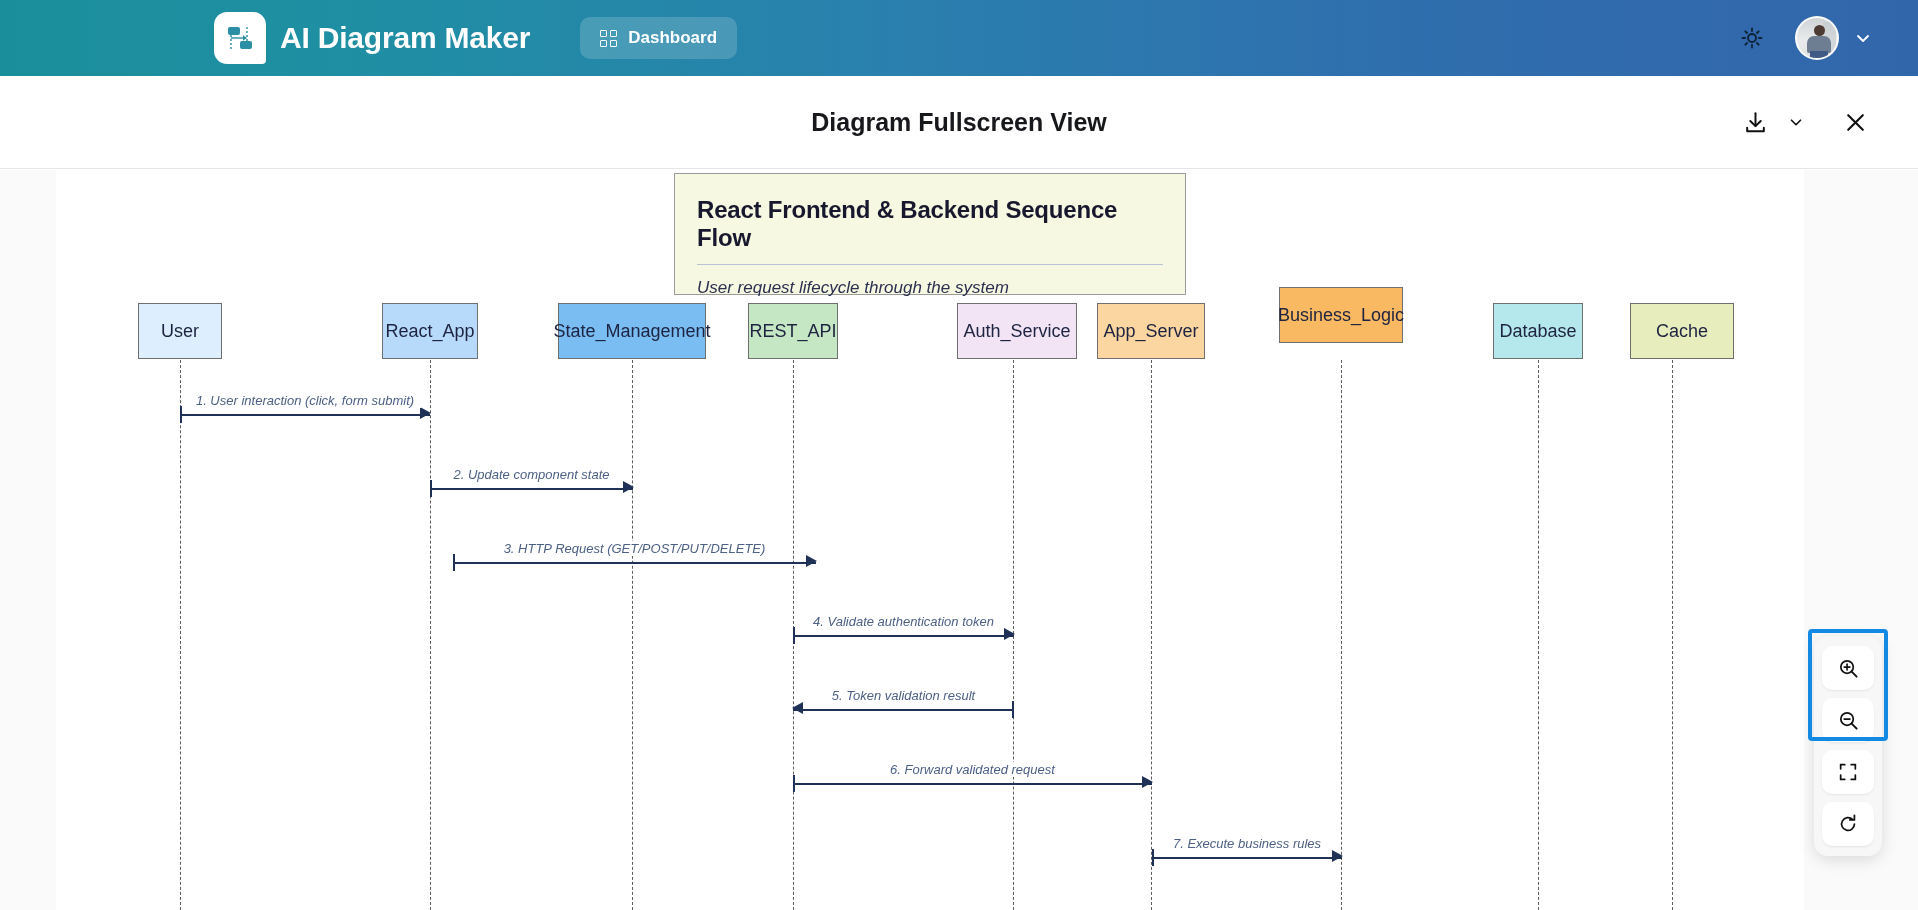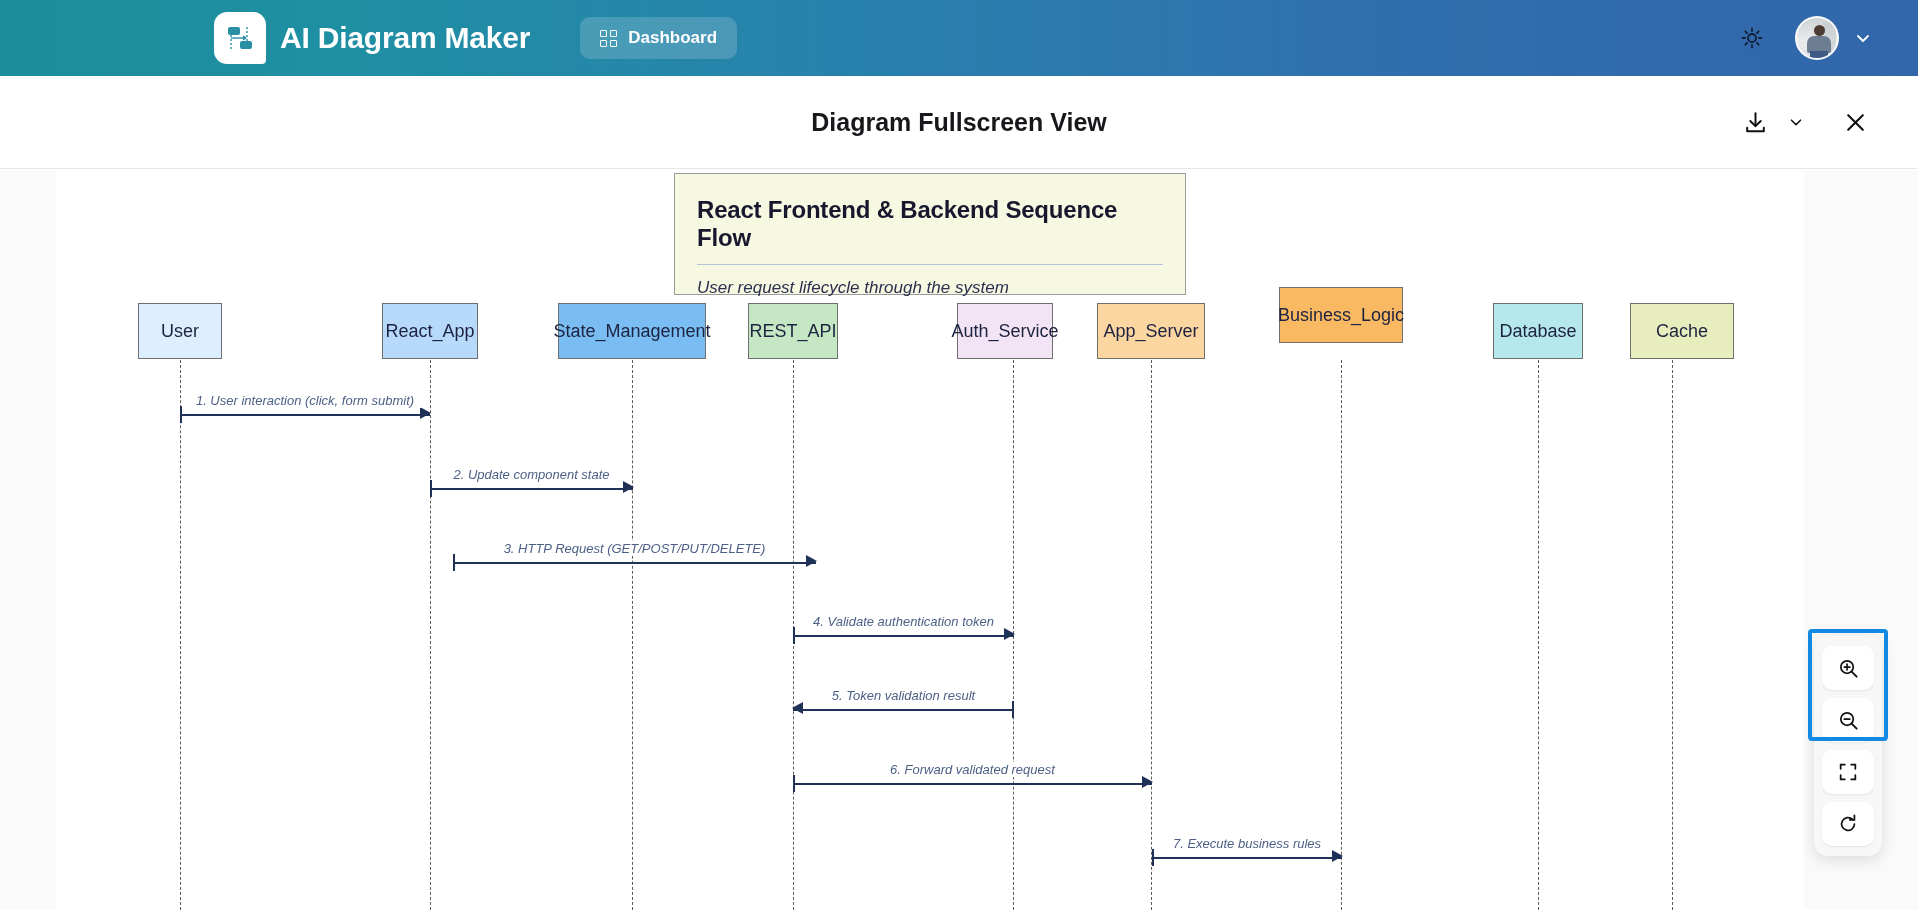--- a/index.html
+++ b/index.html
@@ -258,21 +258,21 @@
       </div>
       <div class="lifeline" style="left: 374px; top: 190px; height: 550px;"></div>
       <div class="pbox" style="left: 502px; top: 133px; width: 148px; background: rgb(121, 189, 242);">
         <span>State_Management</span>
       </div>
       <div class="lifeline" style="left: 576px; top: 190px; height: 550px;"></div>
       <div class="pbox" style="left: 692px; top: 133px; width: 90px; background: rgb(198, 231, 195);">
         <span>REST_API</span>
       </div>
       <div class="lifeline" style="left: 737px; top: 190px; height: 550px;"></div>
-      <div class="pbox" style="left: 901px; top: 133px; width: 96px; background: rgb(242, 228, 245);">
+      <div class="pbox" style="left: 901px; top: 133px; width: 120px; background: rgb(242, 228, 245);">
         <span>Auth_Service</span>
       </div>
       <div class="lifeline" style="left: 957px; top: 190px; height: 550px;"></div>
       <div class="pbox" style="left: 1041px; top: 133px; width: 108px; background: rgb(252, 214, 160);">
         <span>App_Server</span>
       </div>
       <div class="lifeline" style="left: 1095px; top: 190px; height: 550px;"></div>
       <div class="pbox" style="left: 1223px; top: 117px; width: 124px; background: rgb(249, 184, 98);">
         <span>Business_Logic</span>
       </div>

